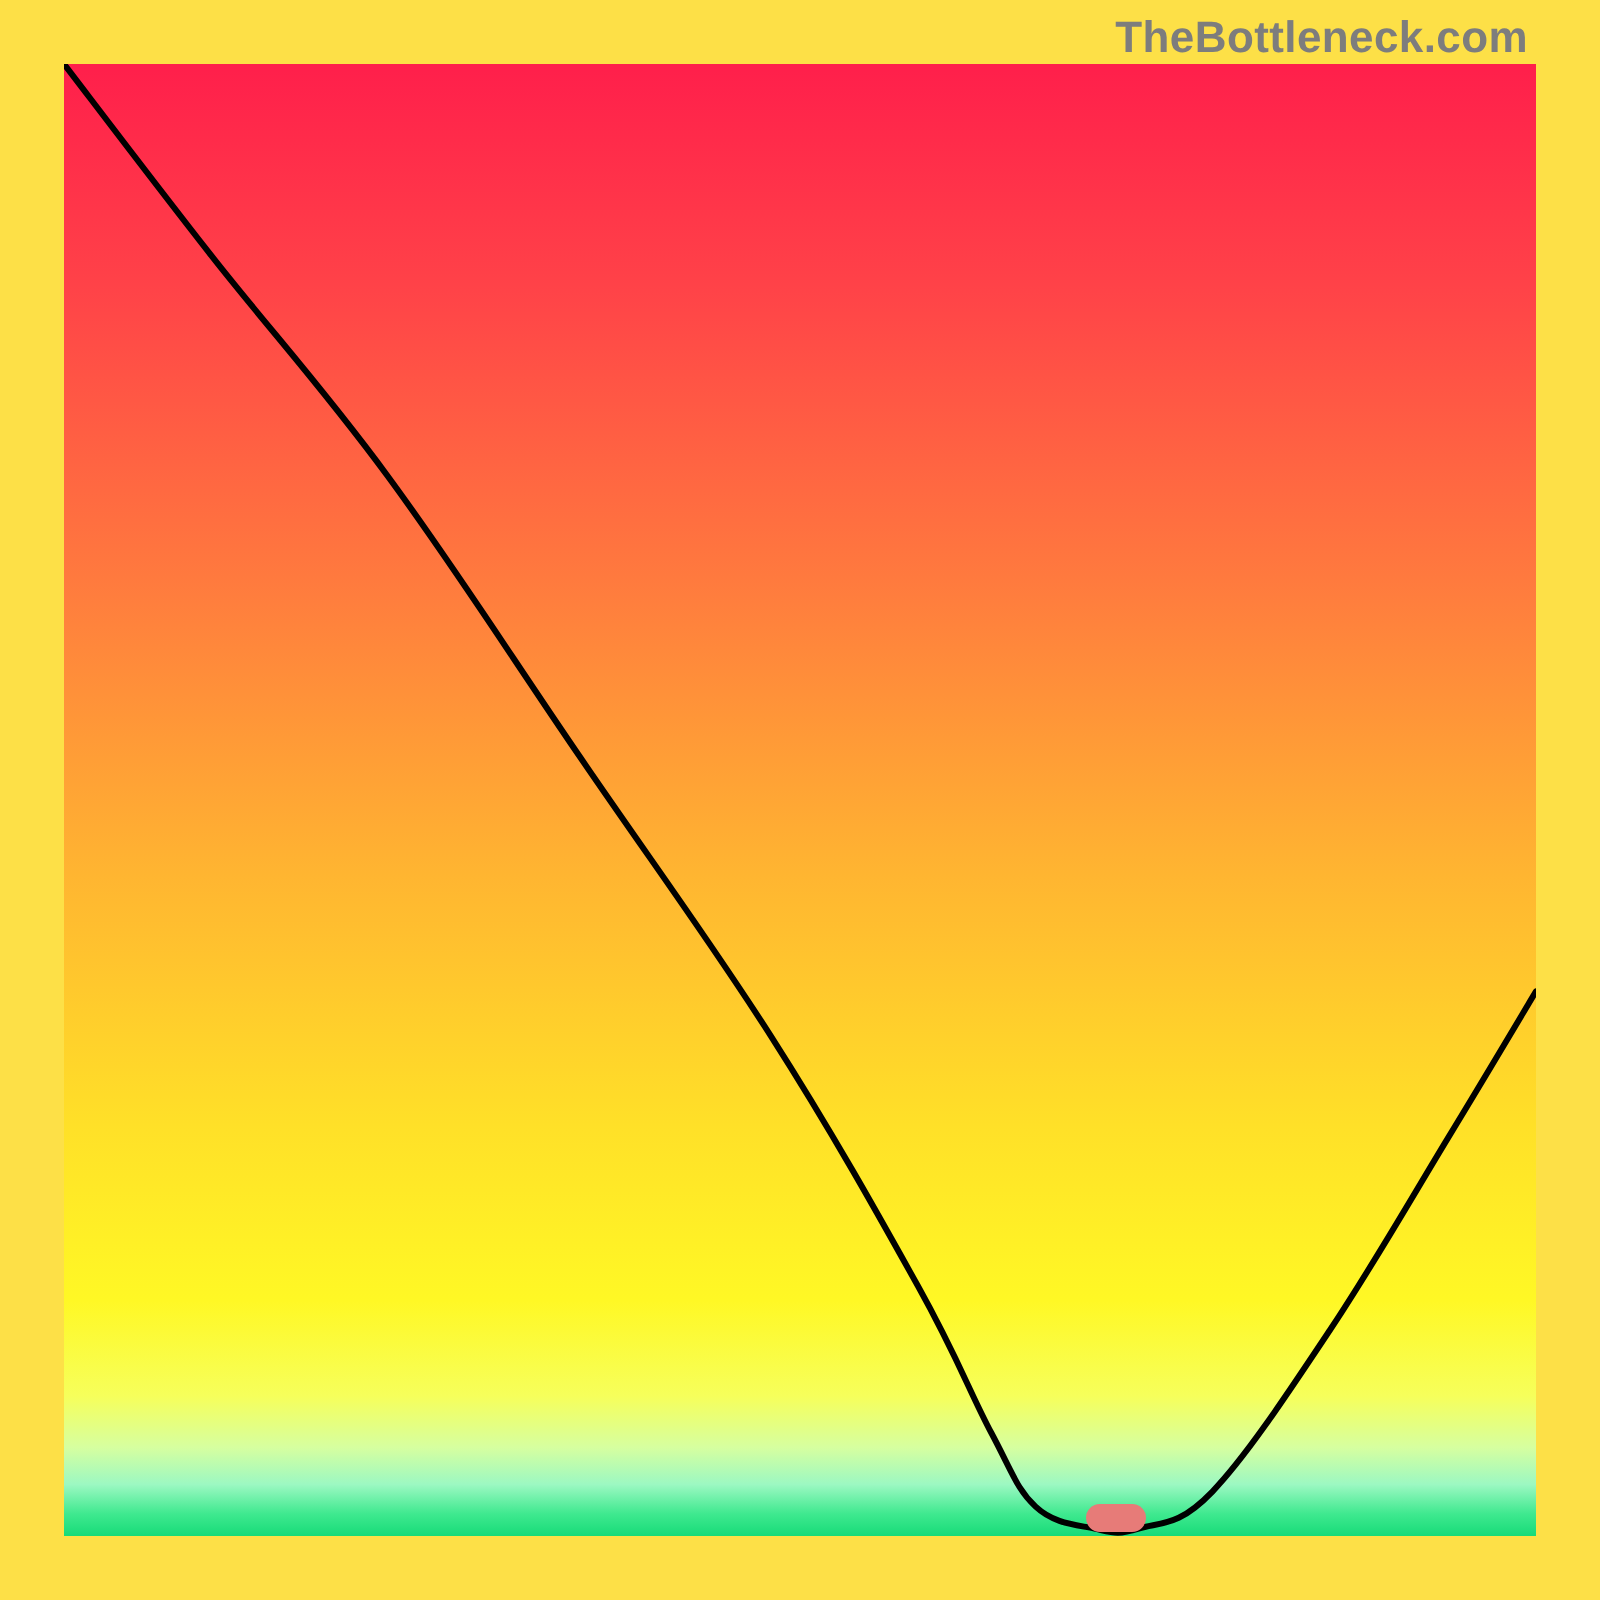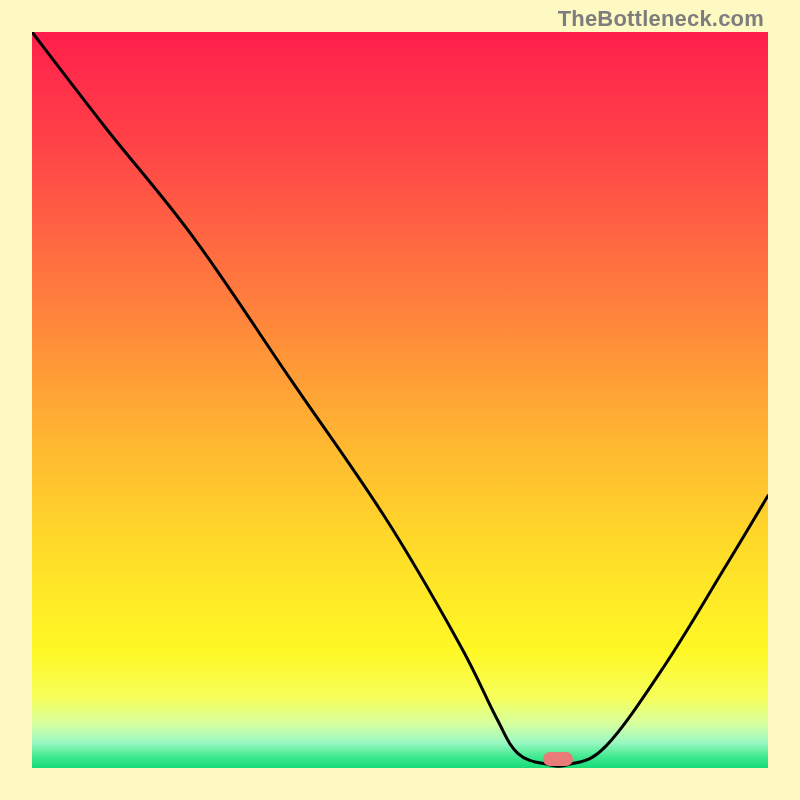--- a/index.html
+++ b/index.html
@@ -9,21 +9,21 @@
     height: 800px;
     background: #000;
     overflow: hidden;
   }
   .frame {
     position: absolute;
     left: 0;
     top: 0;
     width: 800px;
     height: 800px;
-    background: #fef9c3;
+    background: #fde047;
   }
   .plot {
     position: absolute;
     left: 32px;
     top: 32px;
     width: 736px;
     height: 736px;
     overflow: hidden;
   }
   .gradient {

